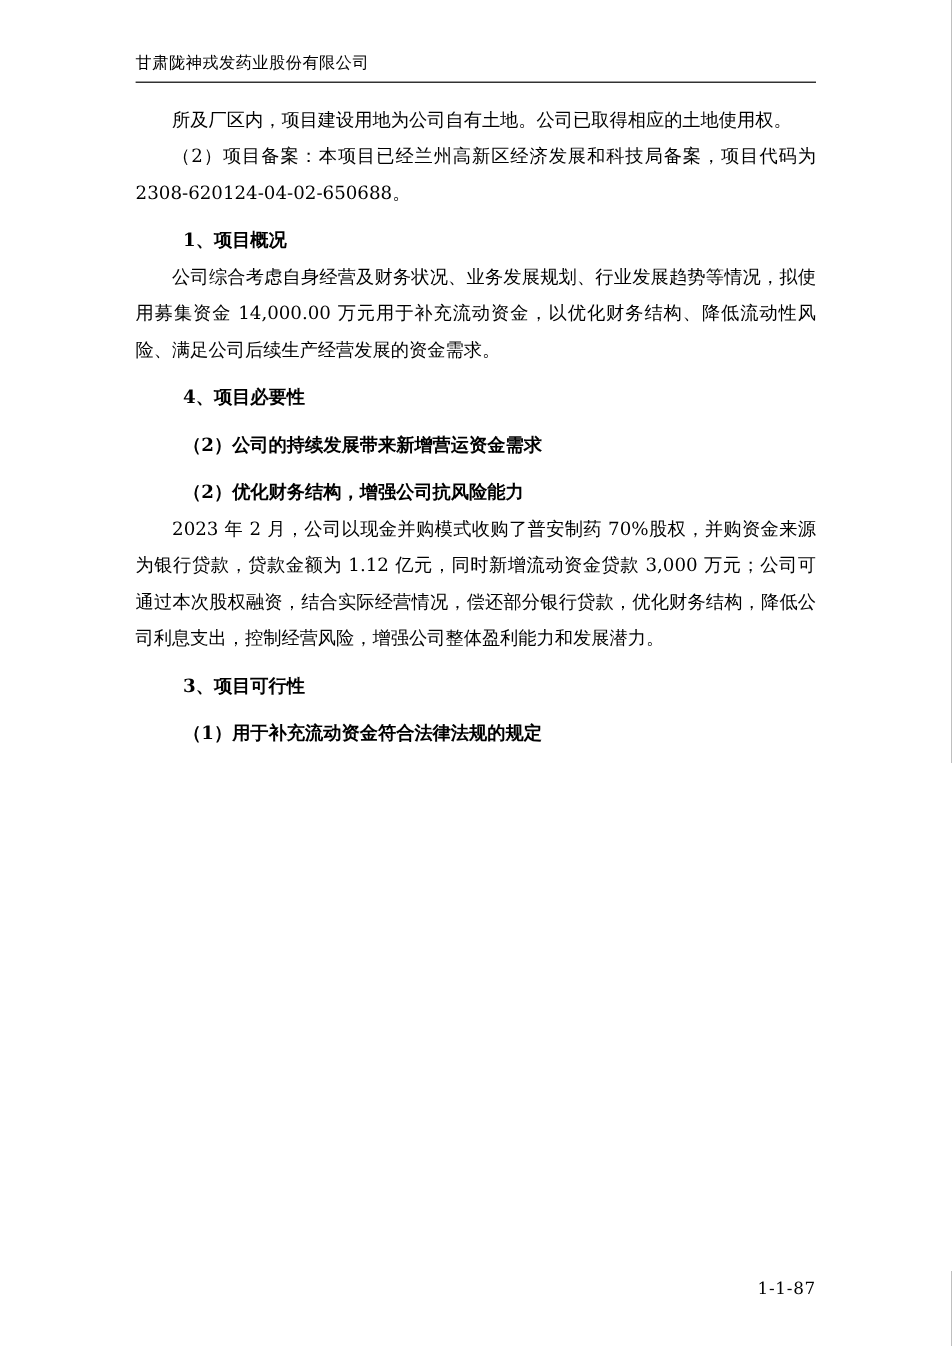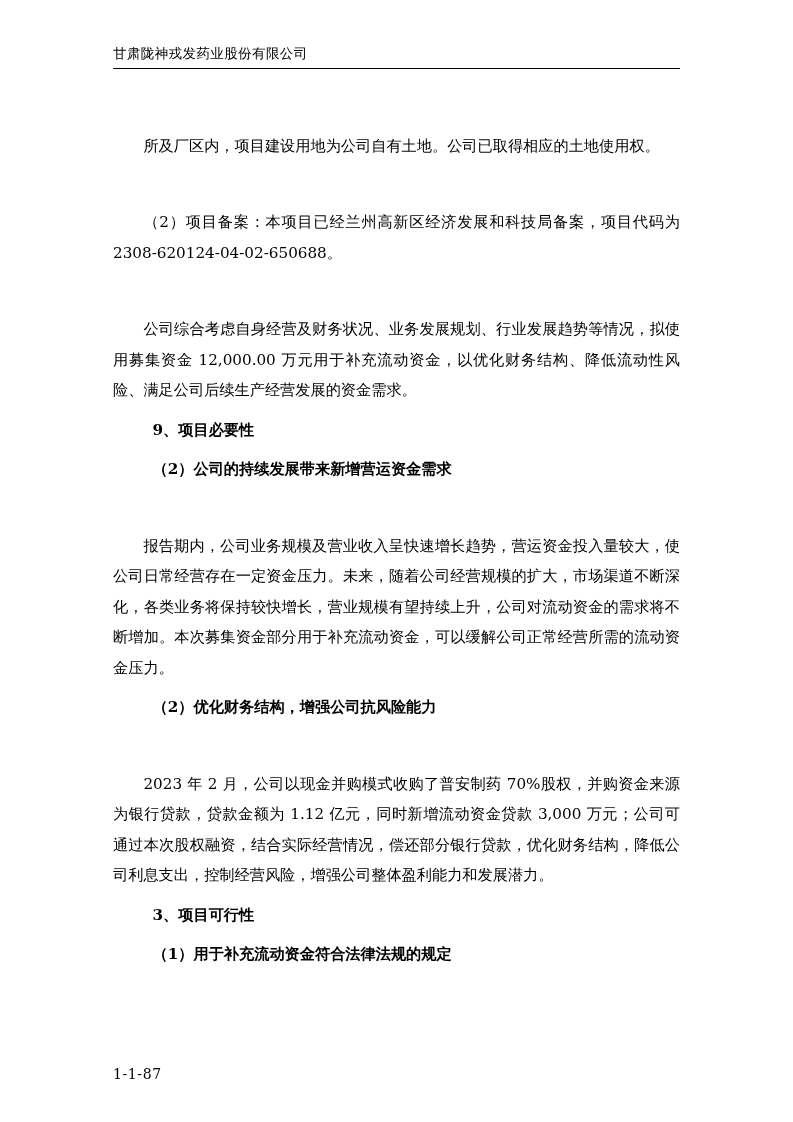--- a/index.html
+++ b/index.html
@@ -50,63 +50,62 @@
     line-height: 30.5px;
     color: #000;
     text-align: justify;
     text-justify: inter-ideograph;
   }
   p {
     margin: 0;
   }
   .para {
     text-indent: 2em;
-    margin-top: 46px;
   }
   .heading {
     font-weight: bold;
     text-indent: 2em;
     letter-spacing: 0.2px;
   }
   .heading-sub {
     font-weight: bold;
     text-indent: 2.6em;
   }
   .sp-before { margin-top: 9px; }
   
   .doc-footer {
     position: absolute;
     left: 0;
-    right: 16px;
+    right: 0;
     bottom: 0;
-    text-align: left;
+    text-align: right;
     font-size: 14px;
     color: #000;
     letter-spacing: 0.6px;
   }
 </style>
 </head>
 <body>
 
 <div class="page">
   <div class="page-inner">
 
     <div class="doc-header">
       <div class="left">甘肃陇神戎发药业股份有限公司</div>
     </div>
 
     <div class="doc-body">
       <p class="para">所及厂区内，项目建设用地为公司自有土地。公司已取得相应的土地使用权。</p>
       <p class="para">（2）项目备案：本项目已经兰州高新区经济发展和科技局备案，项目代码为 2308-620124-04-02-650688。</p>
 
-      <p class="para">公司综合考虑自身经营及财务状况、业务发展规划、行业发展趋势等情况，拟使用募集资金 12,000.00 万元用于补充流动资金，以优化财务结构、降低流动性风险、满足公司后续生产经营发展的资金需求。</p>
+      <p class="heading-sub sp-before">1、项目概况</p>
+      <p class="para">公司综合考虑自身经营及财务状况、业务发展规划、行业发展趋势等情况，拟使用募集资金 14,000.00 万元用于补充流动资金，以优化财务结构、降低流动性风险、满足公司后续生产经营发展的资金需求。</p>
 
-      <p class="heading-sub sp-before">9、项目必要性</p>
+      <p class="heading-sub sp-before">4、项目必要性</p>
       <p class="heading-sub sp-before">（2）公司的持续发展带来新增营运资金需求</p>
-      <p class="para">报告期内，公司业务规模及营业收入呈快速增长趋势，营运资金投入量较大，使公司日常经营存在一定资金压力。未来，随着公司经营规模的扩大，市场渠道不断深化，各类业务将保持较快增长，营业规模有望持续上升，公司对流动资金的需求将不断增加。本次募集资金部分用于补充流动资金，可以缓解公司正常经营所需的流动资金压力。</p>
 
       <p class="heading-sub sp-before">（2）优化财务结构，增强公司抗风险能力</p>
       <p class="para">2023 年 2 月，公司以现金并购模式收购了普安制药 70%股权，并购资金来源为银行贷款，贷款金额为 1.12 亿元，同时新增流动资金贷款 3,000 万元；公司可通过本次股权融资，结合实际经营情况，偿还部分银行贷款，优化财务结构，降低公司利息支出，控制经营风险，增强公司整体盈利能力和发展潜力。</p>
 
       <p class="heading-sub sp-before">3、项目可行性</p>
       <p class="heading-sub sp-before">（1）用于补充流动资金符合法律法规的规定</p>
     </div>
 
     <div class="doc-footer">
       <span>1-1-87</span>

